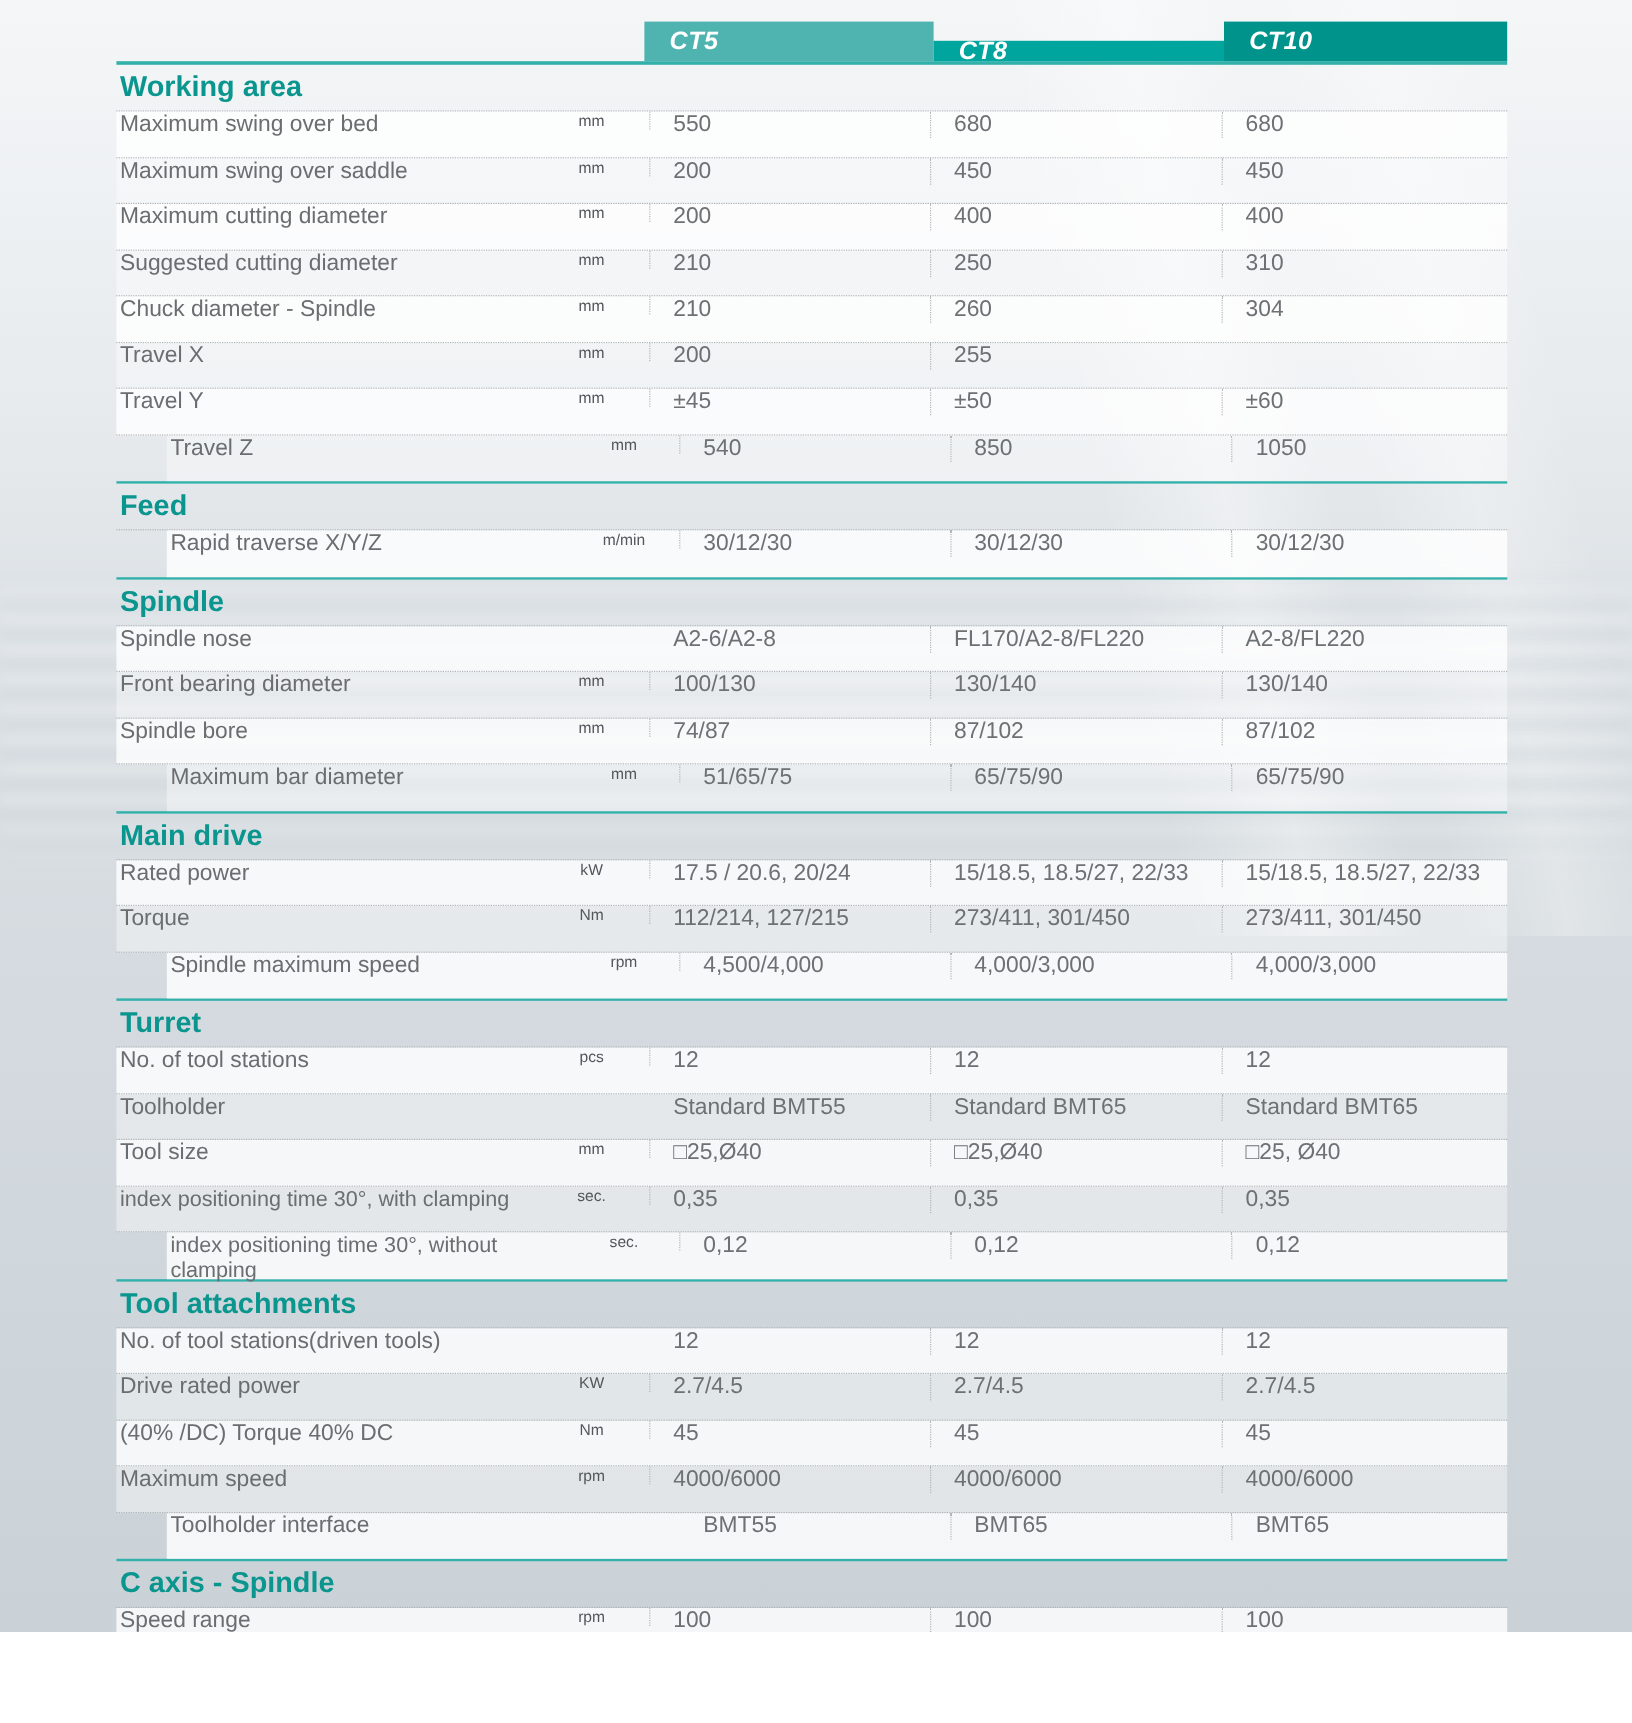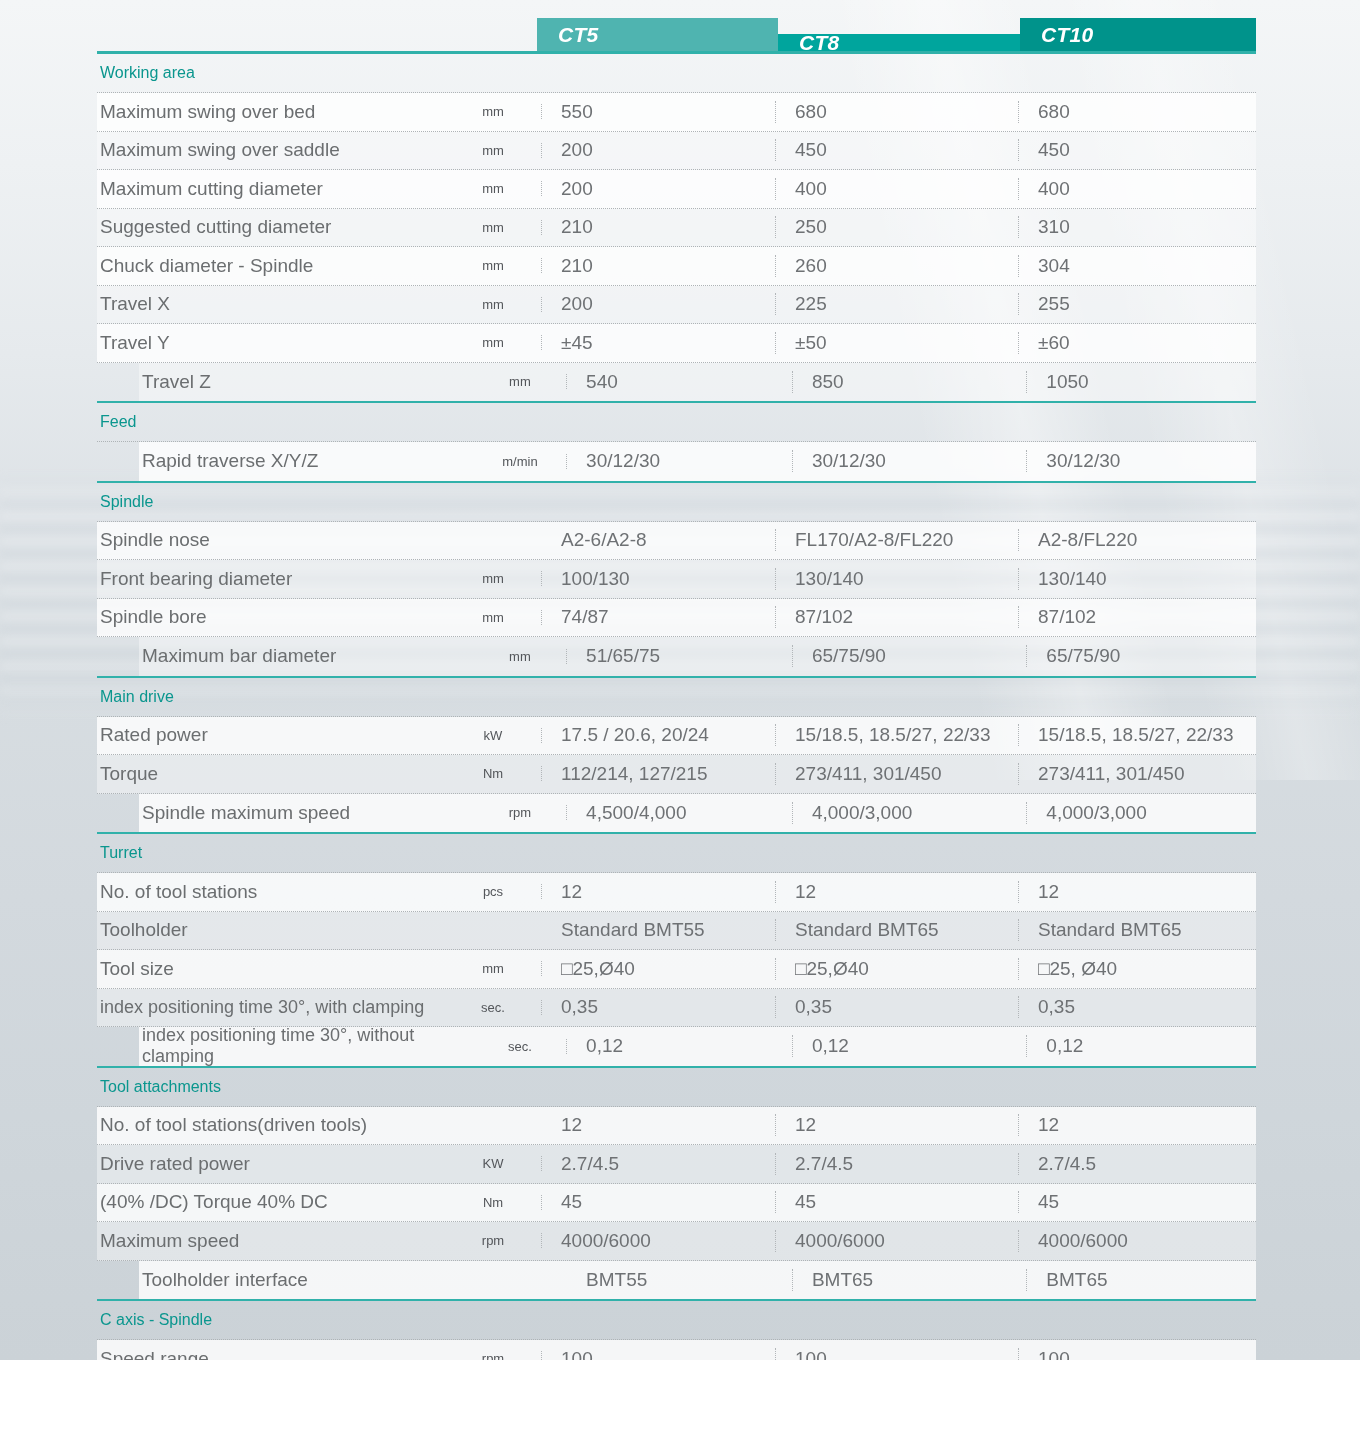--- a/index.html
+++ b/index.html
@@ -24,23 +24,23 @@
   .table-wrap{position:relative;margin:18px 104px 0 97px;width:1159px;}
   .model-header{display:flex;margin-left:440px;height:33px;}
   .model-cell{display:flex;align-items:center;box-sizing:border-box;padding-left:21px;
     color:#fff;font-size:21px;font-weight:bold;font-style:italic;letter-spacing:.3px;}
   .model-cell.ct5{width:241px;background:var(--header-ct5,#4fb4b0);}
   .model-cell.ct8{width:242px;background:var(--header-ct8,#00a59d);margin-top:16px;}
   .model-cell.ct10{width:236px;background:var(--header-ct10,#00938b);}
   .header-rule{height:3px;background:var(--accent-line,#30b0a9);}
   .section{border-bottom:2px solid var(--accent-line,#33b3ab);}
   .section-title{height:38px;display:flex;align-items:center;padding-left:3px;
-    color:var(--accent-teal,#0a968e);font-weight:normal;font-size:16px;}
+    color:var(--accent-teal,#0a968e);font-weight:bold;font-size:24px;}
   .rows{border-top:1px dotted #aeb3b6;}
-  .row{display:flex;align-items:center;box-sizing:border-box;height:38.5px;border-bottom:1px dotted #aeb3b6;}
+  .row{display:flex;align-items:flex-start;box-sizing:border-box;height:38.5px;border-bottom:1px dotted #aeb3b6;}
   .rows .row:nth-child(odd){background:rgba(255,255,255,.8);}
   .rows .row:nth-child(even){background:rgba(255,255,255,.4);}
   .rows .row:last-child{border-bottom:none;margin-left:42px;}
   .cell{display:flex;align-items:center;box-sizing:border-box;}
   .cell.label{width:348px;padding-left:3px;color:#6b6e70;font-size:19px;}
   .cell.label.small{font-size:18px;}
   .cell.unit{width:97px;justify-content:center;color:#53565a;font-size:13px;border-right:1px dotted #b2b6b9;}
   .cell.value{padding-left:19px;color:#6e7174;font-size:19px;white-space:nowrap;overflow:hidden;}
   .cell.v0{width:234px;border-right:1px dotted #b2b6b9;}
   .cell.v1{width:243px;border-right:1px dotted #b2b6b9;}
@@ -102,21 +102,20 @@
               <div class="cell label">Chuck diameter - Spindle</div>
               <div class="cell unit">mm</div>
               <div class="cell value v0">210</div>
               <div class="cell value v1">260</div>
               <div class="cell value v2">304</div>
             </div>
             <div class="row">
               <div class="cell label">Travel X</div>
               <div class="cell unit">mm</div>
               <div class="cell value v0">200</div>
-              <div class="cell value v1">225</div>
               <div class="cell value v2">255</div>
             </div>
             <div class="row">
               <div class="cell label">Travel Y</div>
               <div class="cell unit">mm</div>
               <div class="cell value v0">±45</div>
               <div class="cell value v1">±50</div>
               <div class="cell value v2">±60</div>
             </div>
             <div class="row">

